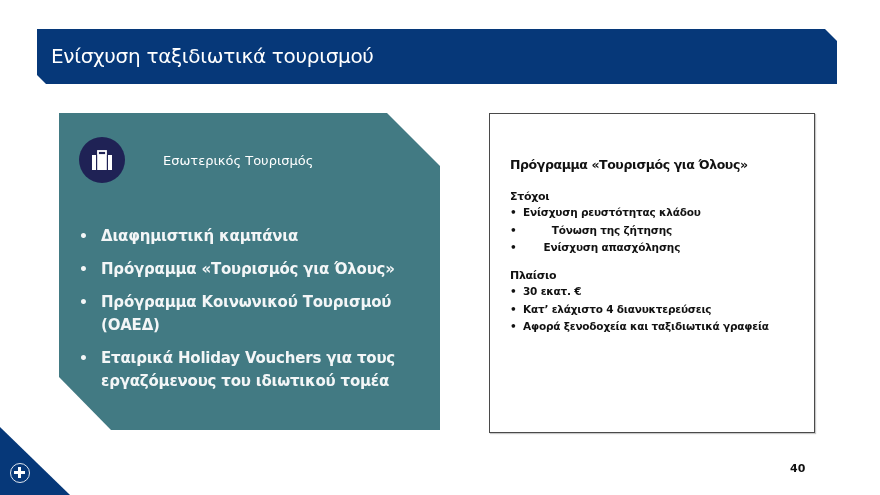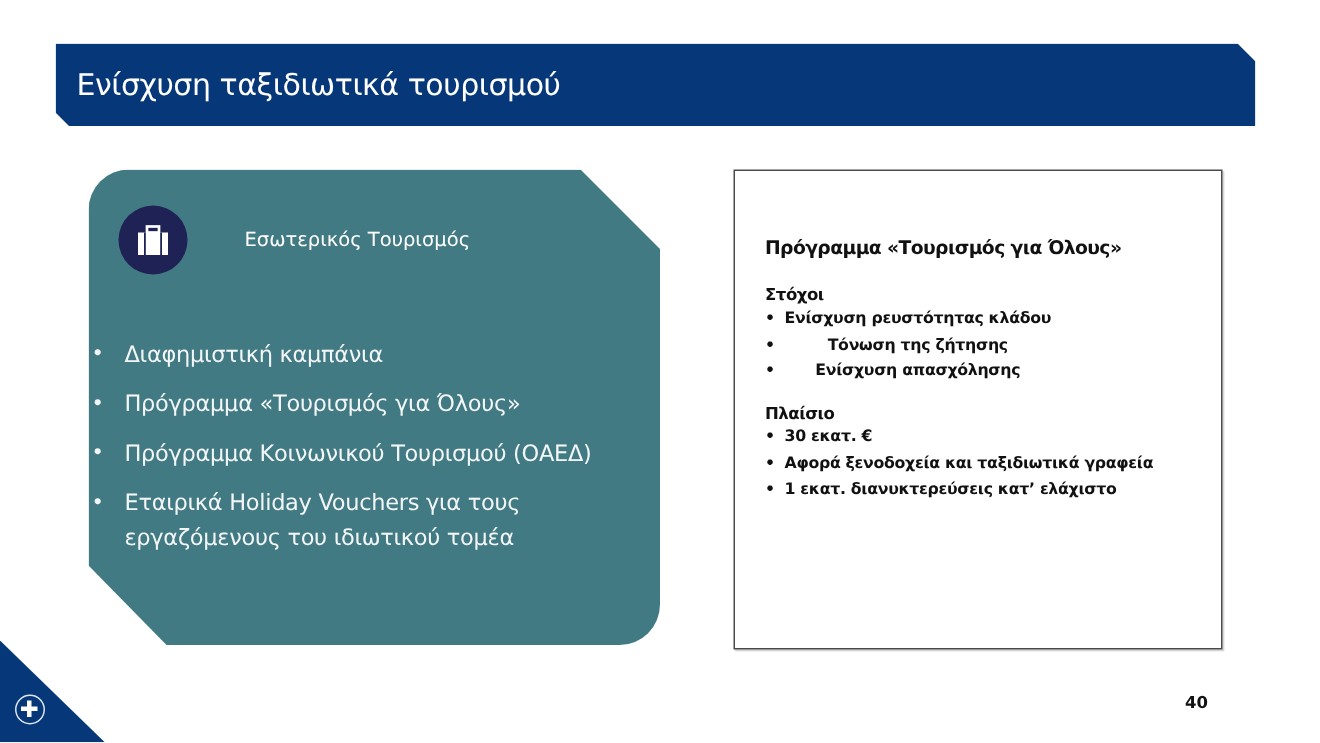--- a/index.html
+++ b/index.html
@@ -3,27 +3,27 @@
   <meta charset="utf-8">
   <style>
     html, body { margin:0; padding:0; }
     body { width:880px; height:495px; position:relative; background:#ffffff; overflow:hidden;
            font-family:"Liberation Sans", "DejaVu Sans", sans-serif; }
     .banner { position:absolute; left:37px; top:29px; width:800px; height:55px; background:#063879;
               clip-path: polygon(0 0, 788px 0, 800px 12px, 800px 55px, 9px 55px, 0 46px); }
     .banner-title { position:absolute; left:14px; top:15px; color:#ffffff; font-size:20px;
                     font-family:"DejaVu Sans", sans-serif; letter-spacing:-0.3px; }
     .panel { position:absolute; left:59px; top:113px; width:381px; height:317px; background:#427a83;
-             clip-path: polygon(0 0, 328px 0, 381px 53px, 381px 317px, 52px 317px, 0 264px); border-radius: 27px; }
+             clip-path: polygon(0 0, 328px 0, 381px 53px, 381px 317px, 52px 317px, 0 264px); }
     .icon-circle { position:absolute; left:20px; top:24px; width:46px; height:46px; border-radius:50%;
                    background:#1f2255; }
     .icon-circle svg { position:absolute; left:11px; top:11px; }
     .panel-heading { position:absolute; left:104px; top:40px; color:#ffffff; font-size:13px;
                      font-family:"DejaVu Sans", sans-serif; }
-    .panel-list { position:absolute; left:2px; top:112px; width:350px; margin:0; padding:0; list-style:none; }
+    .panel-list { position:absolute; left:20px; top:112px; width:350px; margin:0; padding:0; list-style:none;font-weight:bold; }
     .panel-list li { position:relative; padding-left:22px; color:#f3f6f7; font-size:15px; line-height:23px;
                      margin-bottom:10px; font-family:"DejaVu Sans", sans-serif; letter-spacing:-0.2px; }
     .panel-list li::before { content:"•"; position:absolute; left:0; top:0; color:#f3f6f7; font-size:14px; }
     .info-box { position:absolute; left:489px; top:113px; width:324px; height:318px; background:#ffffff;
                 border:1px solid #4a4a4a; box-shadow: 1px 1px 1px #c8c8c8; }
     .info-title { position:absolute; left:20px; top:43px; font-size:12.5px; font-weight:bold; color:#111;
                   font-family:"DejaVu Sans", sans-serif; letter-spacing:-0.4px; }
     .section { position:absolute; left:20px; font-size:11px; color:#111; font-family:"DejaVu Sans", sans-serif; }
     .section-title { font-weight:bold; font-size:11px; margin-bottom:1px; letter-spacing:-0.3px; }
     .section ul { margin:0; padding:0; list-style:none; }
@@ -72,22 +72,22 @@
     <ul>
       <li>Ενίσχυση ρευστότητας κλάδου</li>
       <li>Τόνωση της ζήτησης</li>
       <li>Ενίσχυση απασχόλησης</li>
     </ul>
   </div>
   <div class="section frame" style="top:155px;">
     <div class="section-title">Πλαίσιο</div>
     <ul>
       <li>30 εκατ. €</li>
+      <li>Κατ’ ελάχιστο 4 διανυκτερεύσεις</li>
       <li>Αφορά ξενοδοχεία και ταξιδιωτικά γραφεία</li>
-      <li>1 εκατ. διανυκτερεύσεις κατ’ ελάχιστο</li>
     </ul>
   </div>
 </div>
 
 <div class="corner"></div>
 <div class="emblem">
   <div class="cross-v"></div>
   <div class="cross-h"></div>
 </div>
 

